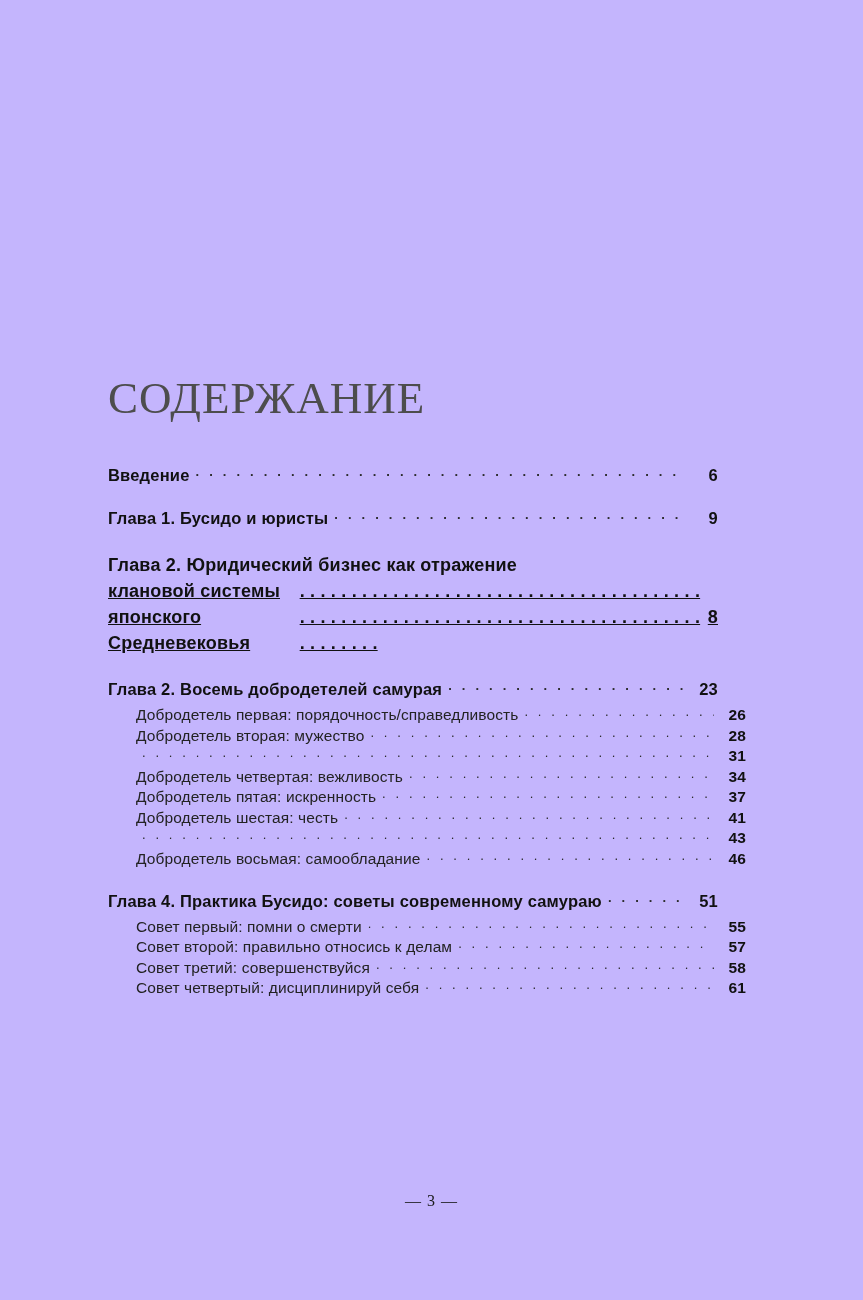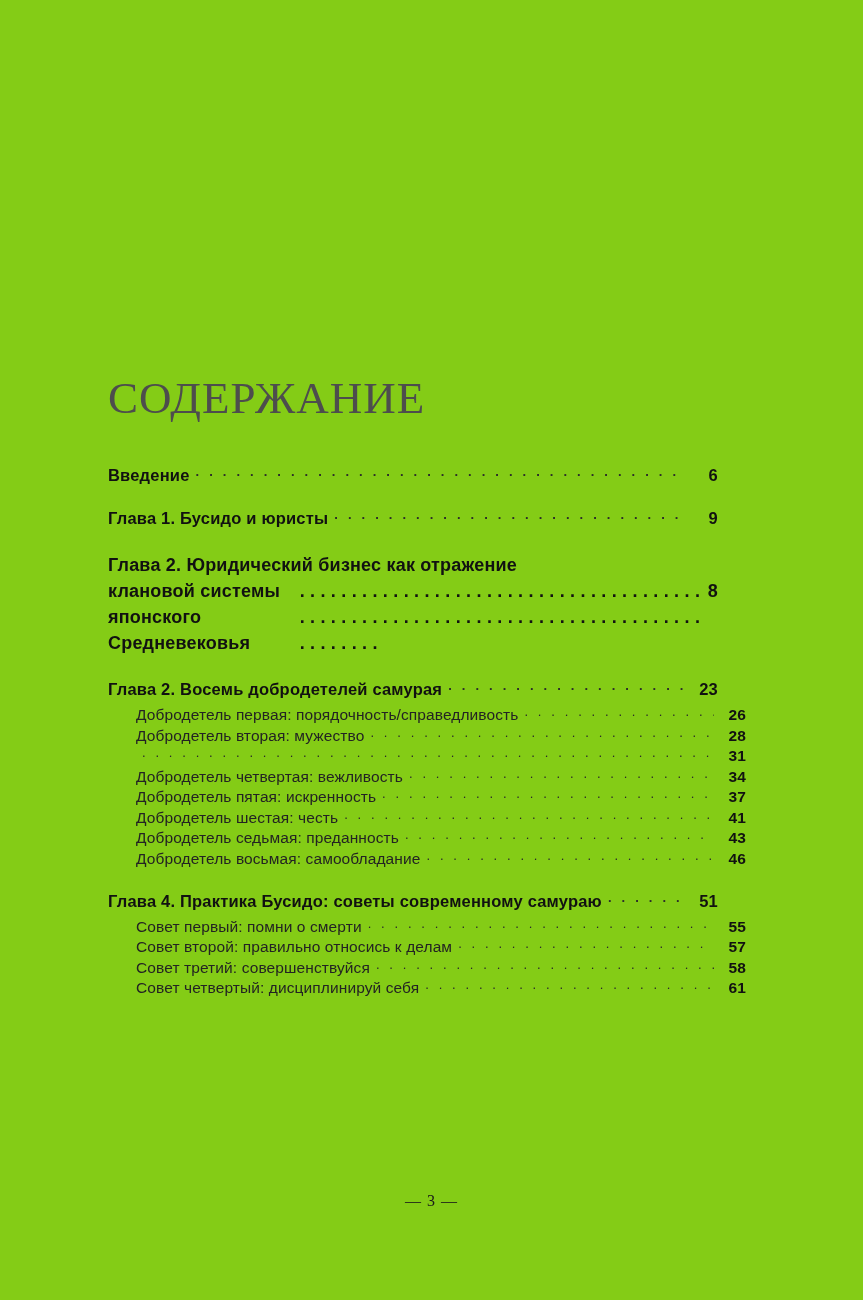--- a/index.html
+++ b/index.html
@@ -13,21 +13,21 @@
     font-family: "Liberation Sans", sans-serif;
     color: #1a1a1a;
     position: relative;
     overflow: hidden;
   }
   .page {
     position: absolute;
     left: 0; top: 0;
     width: 863px;
     height: 1300px;
-    background: #84cc16;
+    background: #c4b5fd;
   }
   .content {
     position: absolute;
     left: 108px;
     top: 372px;
     width: 610px;
   }
   .toc-title {
     font-family: "Liberation Serif", serif;
     font-size: 45px;
@@ -79,21 +79,21 @@
 
   
   .chap-multi {
     font-size: 18px;
     font-weight: bold;
     color: #111;
     line-height: 26px;
     letter-spacing: 0.2px;
   }
   .chap-multi .line1 { display: block; }
-  .chap-multi .line2 { display: flex; align-items: flex-start; }
+  .chap-multi .line2 { display: flex; align-items: center; text-decoration: underline; }
 
   
   .lvl2 {
     font-size: 15.5px;
     font-weight: normal;
     color: #232323;
     margin-bottom: 2.5px;
     padding-left: 28px;
     letter-spacing: 0.1px;
   }
@@ -187,21 +187,20 @@
           <span class="label">Добродетель пятая: искренность</span>
           <span class="dots">. . . . . . . . . . . . . . . . . . . . . . . . . . . . . . . . . . . . . . . . . . . . . . . . . . . . . . . . . . . . . . . . . . . . . . . . . . . . . . . . . . . . . .</span>
           <span class="page-num">37</span>
         </div>
         <div class="entry lvl2">
           <span class="label">Добродетель шестая: честь</span>
           <span class="dots">. . . . . . . . . . . . . . . . . . . . . . . . . . . . . . . . . . . . . . . . . . . . . . . . . . . . . . . . . . . . . . . . . . . . . . . . . . . . . . . . . . . . . .</span>
           <span class="page-num">41</span>
         </div>
         <div class="entry lvl2">
-          <span class="label">Добродетель седьмая: преданность</span>
           <span class="dots">. . . . . . . . . . . . . . . . . . . . . . . . . . . . . . . . . . . . . . . . . . . . . . . . . . . . . . . . . . . . . . . . . . . . . . . . . . . . . . . . . . . . . .</span>
           <span class="page-num">43</span>
         </div>
         <div class="entry lvl2">
           <span class="label">Добродетель восьмая: самообладание</span>
           <span class="dots">. . . . . . . . . . . . . . . . . . . . . . . . . . . . . . . . . . . . . . . . . . . . . . . . . . . . . . . . . . . . . . . . . . . . . . . . . . . . . . . . . . . . . .</span>
           <span class="page-num">46</span>
         </div>
       </div>
     </div>

